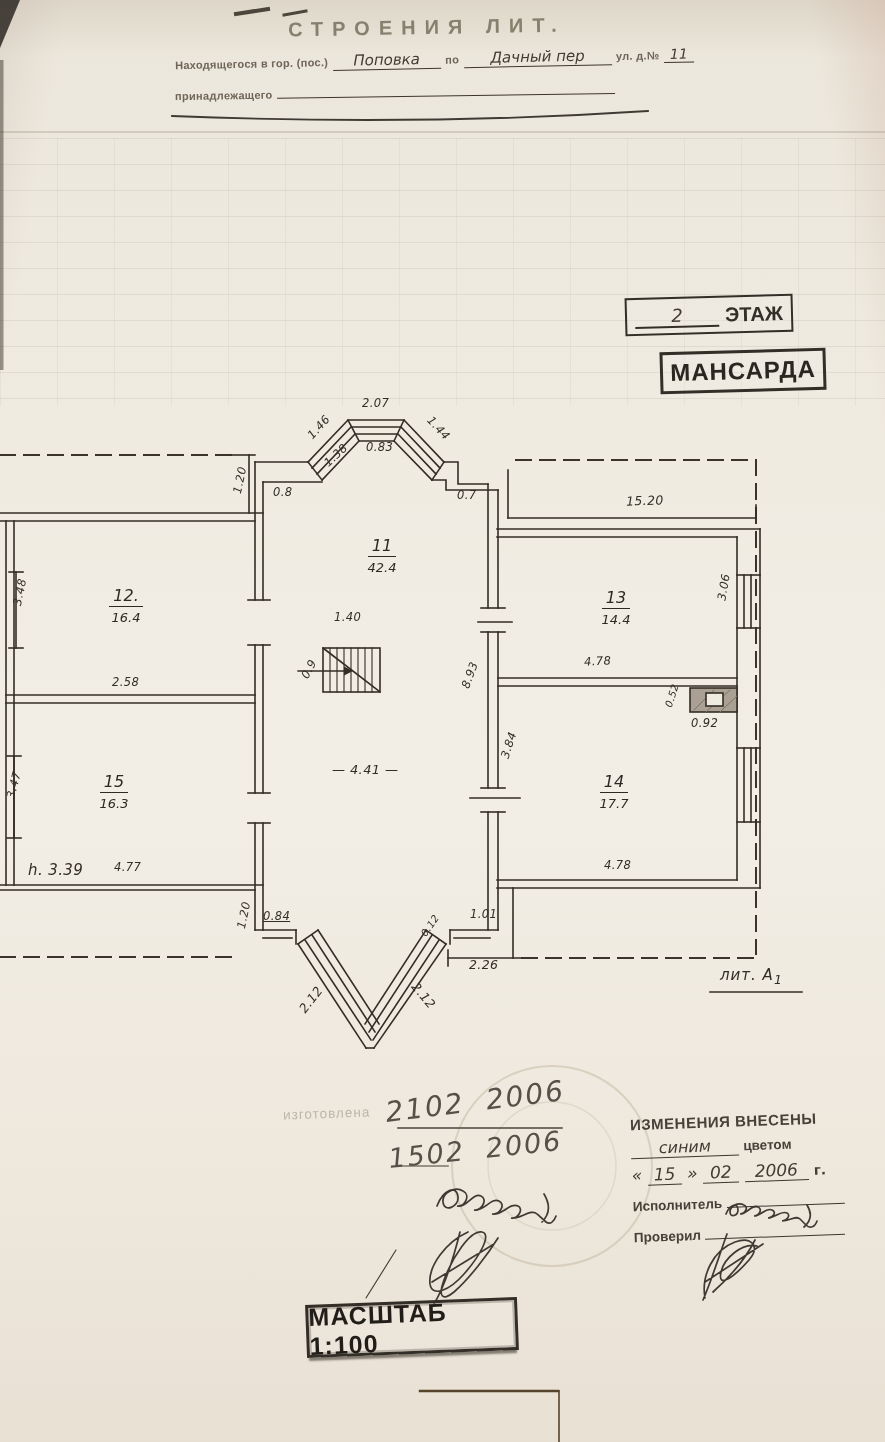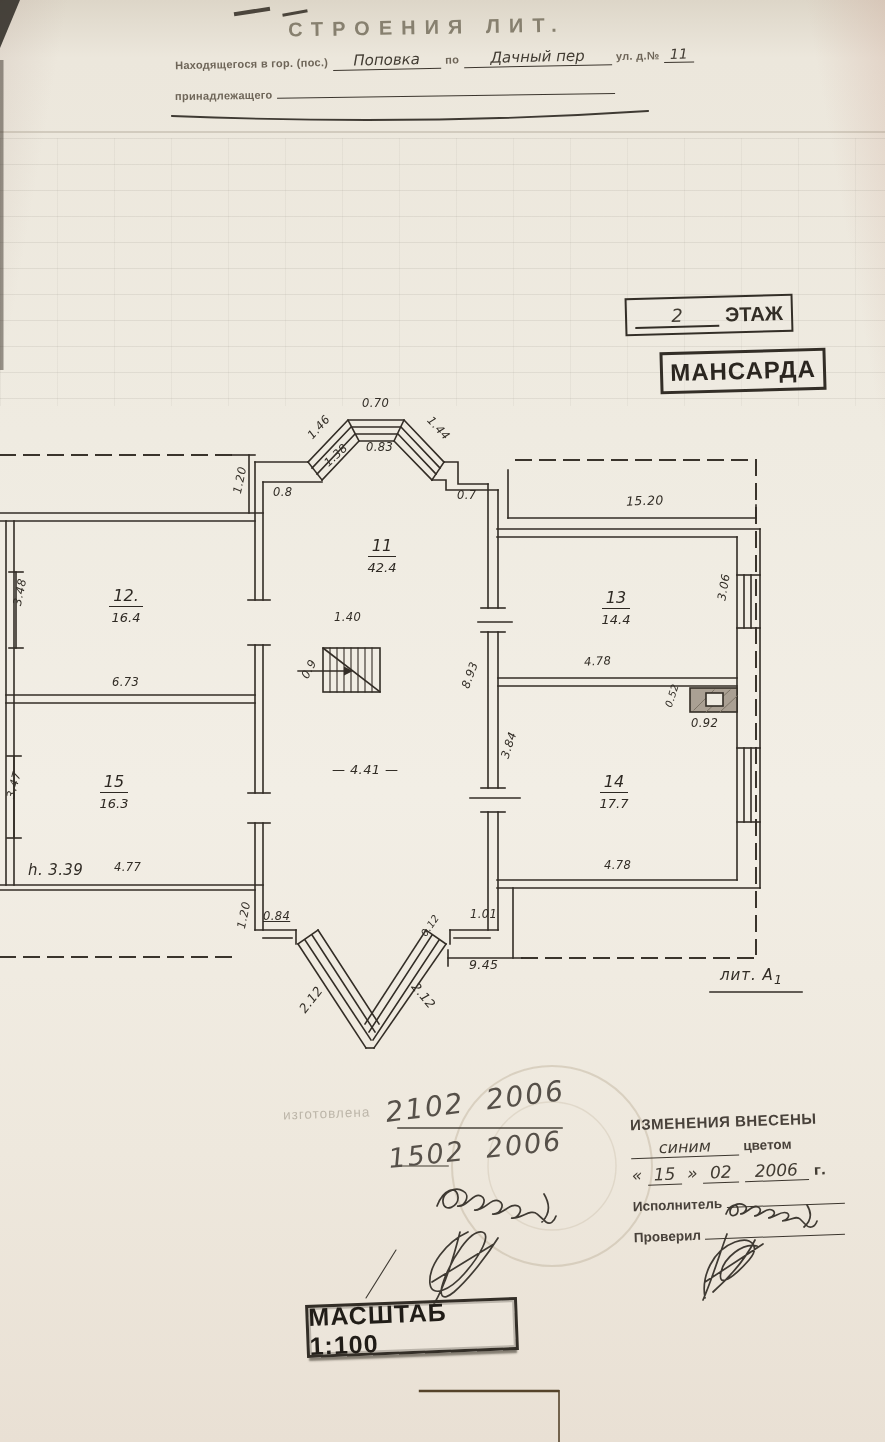--- a/index.html
+++ b/index.html
@@ -257,49 +257,49 @@
   </div>
   <div class="room" style="left:584px;top:772px;">
     <span class="num">14</span><br>
     <span class="area">17.7</span>
   </div>
   <div class="room" style="left:84px;top:772px;">
     <span class="num">15</span><br>
     <span class="area">16.3</span>
   </div>
 
-  <span class="dim" style="left:362px;top:396px;">0.70</span>
+  <span class="dim" style="left:362px;top:396px;">2.07</span>
   <span class="dim" style="left:305px;top:420px;transform:rotate(-48deg);">1.46</span>
   <span class="dim" style="left:425px;top:421px;transform:rotate(47deg);">1.44</span>
   <span class="dim" style="left:322px;top:448px;transform:rotate(-43deg);">1.38</span>
   <span class="dim" style="left:366px;top:440px;">0.83</span>
   <span class="dim" style="left:273px;top:485px;">0.8</span>
   <span class="dim" style="left:457px;top:488px;">0.7</span>
   <span class="dim" style="left:626px;top:493px;font-size:12.5px;transform:rotate(-2deg);">15.20</span>
   <span class="dim" style="left:226px;top:473px;transform:rotate(-78deg);">1.20</span>
   <span class="dim" style="left:6px;top:585px;transform:rotate(-78deg);">3.48</span>
-  <span class="dim" style="left:112px;top:675px;">6.73</span>
+  <span class="dim" style="left:112px;top:675px;">2.58</span>
   <span class="dim" style="left:334px;top:610px;">1.40</span>
   <span class="dim" style="left:299px;top:662px;transform:rotate(-62deg);">0.9</span>
   <span class="dim" style="left:456px;top:668px;transform:rotate(-70deg);">8.93</span>
   <span class="dim" style="left:584px;top:654px;transform:rotate(-3deg);">4.78</span>
   <span class="dim" style="left:710px;top:580px;transform:rotate(-80deg);">3.06</span>
   <span class="dim" style="left:660px;top:690px;font-size:10px;transform:rotate(-72deg);">0.52</span>
   <span class="dim" style="left:691px;top:716px;">0.92</span>
   <span class="dim" style="left:332px;top:762px;font-size:13px;font-style:italic;">— 4.41 —</span>
   <span class="dim" style="left:495px;top:738px;transform:rotate(-72deg);">3.84</span>
   <span class="dim" style="left:604px;top:858px;">4.78</span>
   <span class="dim" style="left:114px;top:860px;">4.77</span>
   <span class="dim" style="left:0px;top:778px;transform:rotate(-75deg);">3.47</span>
   <span class="dim hw" style="left:28px;top:861px;font-size:15px;">h. 3.39</span>
   <span class="dim" style="left:230px;top:908px;transform:rotate(-78deg);">1.20</span>
   <span class="dim" style="left:263px;top:909px;text-decoration:underline;">0.84</span>
   <span class="dim" style="left:418px;top:920px;font-size:10px;transform:rotate(-55deg);">0.12</span>
   <span class="dim" style="left:470px;top:907px;">1.01</span>
-  <span class="dim" style="left:469px;top:957px;font-size:12.5px;">9.45</span>
+  <span class="dim" style="left:469px;top:957px;font-size:12.5px;">2.26</span>
   <span class="dim" style="left:296px;top:992px;font-size:12.5px;transform:rotate(-52deg);">2.12</span>
   <span class="dim" style="left:409px;top:988px;font-size:12.5px;transform:rotate(50deg);">2.12</span>
 
   <span class="dim hw" style="left:720px;top:966px;font-size:15px;letter-spacing:1px;">
     <span>лит. А</span><sub>1</sub>
   </span>
 
   <span class="abs" style="left:283px;top:1106px;font-size:13.5px;color:#948c7e;opacity:.55;transform:rotate(-2deg);letter-spacing:1px;">изготовлена</span>
   <span class="abs hw hw-date" style="left:385px;top:1085px;font-size:28px;color:#565049;transform:rotate(-7deg);letter-spacing:2px;">2102  2006</span>
   <span class="abs hw hw-date" style="left:388px;top:1134px;font-size:27px;color:#565049;transform:rotate(-6deg);letter-spacing:2px;">1502  2006</span>

